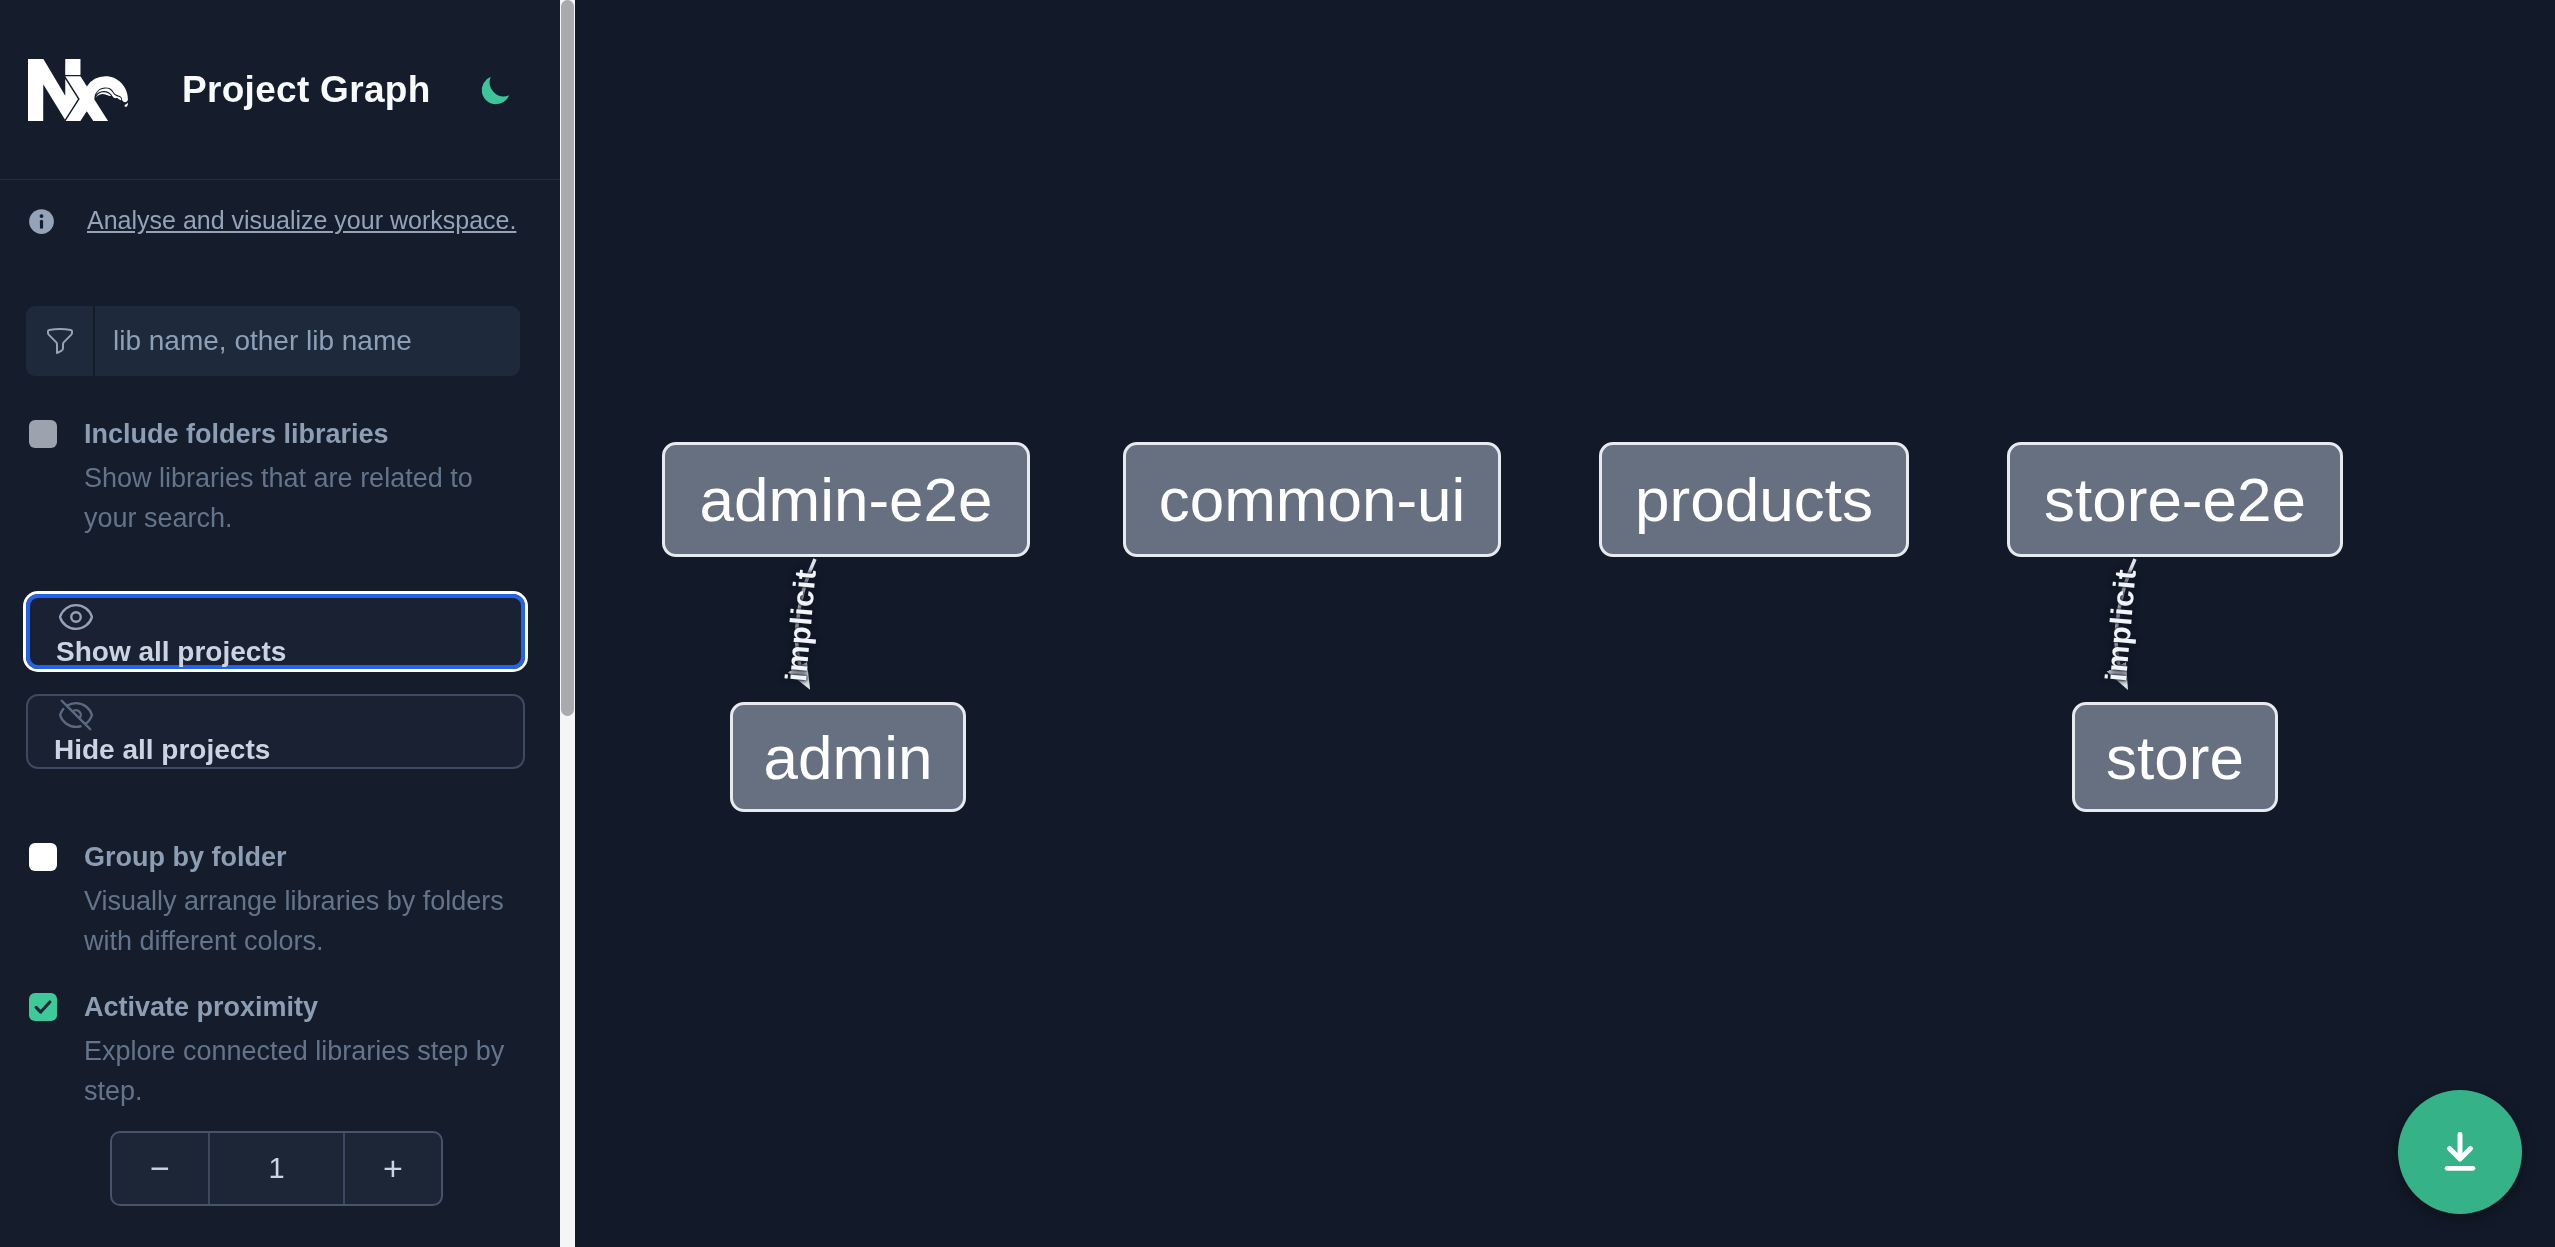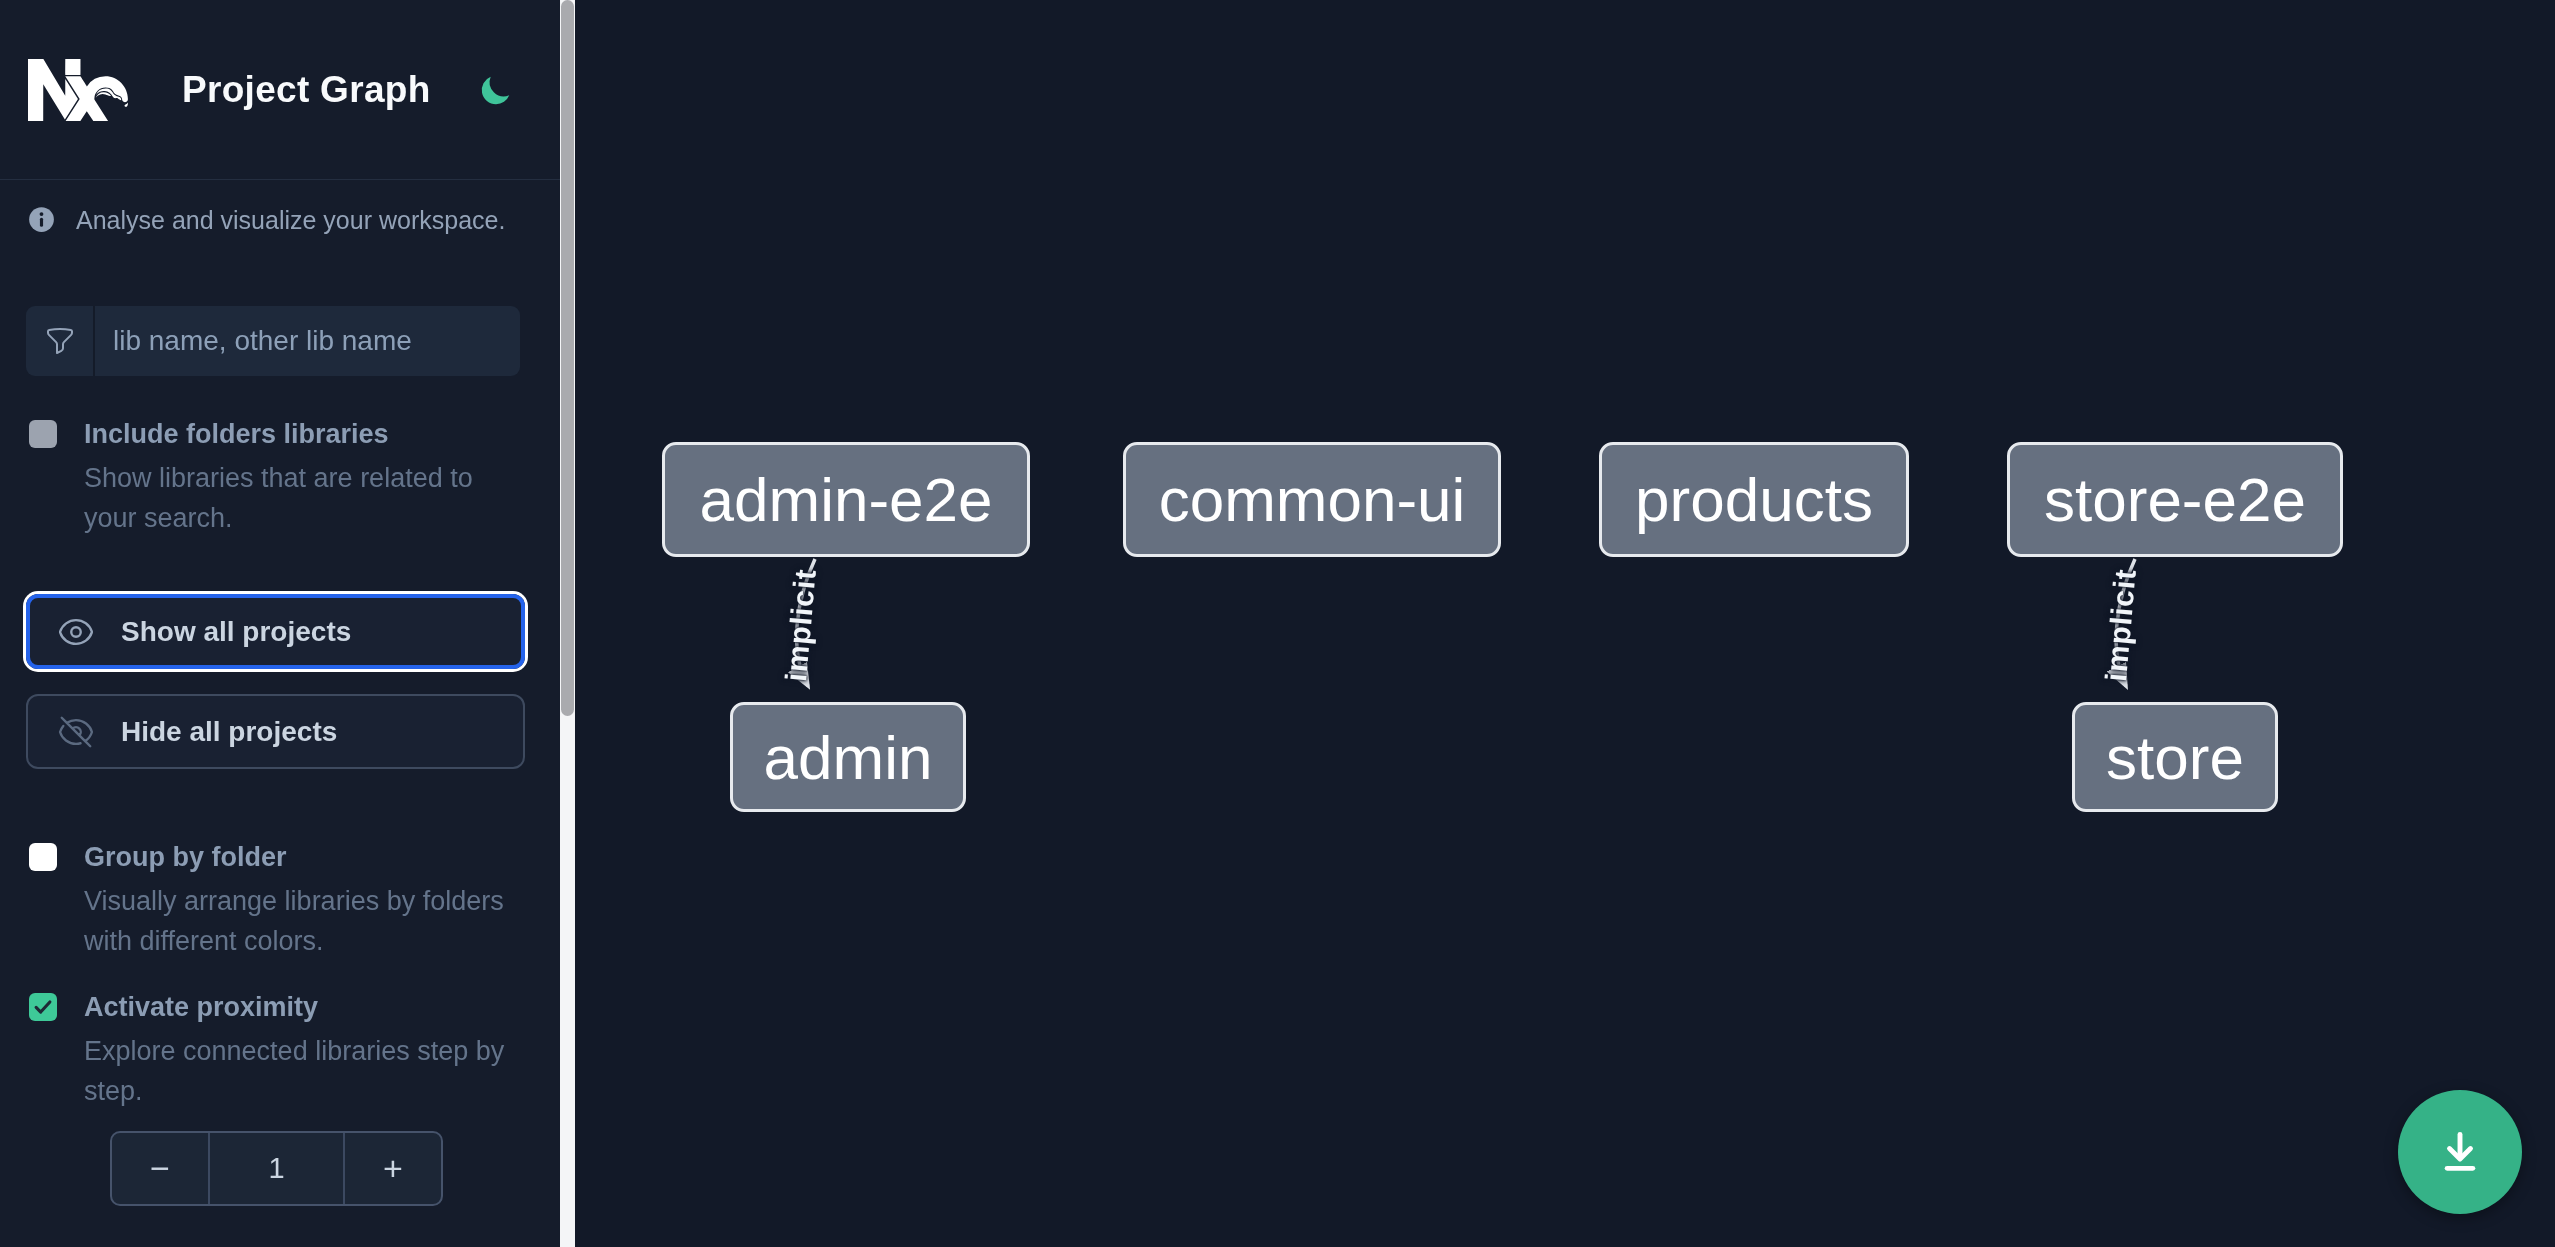--- a/index.html
+++ b/index.html
@@ -19,22 +19,22 @@
     height:180px; display:flex; align-items:center;
     padding-left:28px; border-bottom:1px solid #242e40; box-sizing:border-box;
   }
   .nx-logo { width:100px; height:100px; flex:0 0 auto; }
   .app-title {
     margin-left:54px; font-size:37px; font-weight:600; color:#f8fafc; letter-spacing:0.3px;
   }
   .theme-toggle { margin-left:46px; width:38px; height:38px; cursor:pointer; }
 
   .info-row {
-    margin:26px 28px 0 28px; display:flex; align-items:flex-start; gap:21px;
-    color:#94a3b8; font-size:25px; font-weight:500;
+    margin:26px 28px 0 28px; display:flex; align-items:flex-end; gap:32px;
+    color:#94a3b8; font-size:25px; font-weight:500;text-decoration:underline;
   }
   .info-icon { width:27px; height:27px; flex:0 0 auto; }
 
   .search-box {
     margin:71px 0 0 26px; width:494px; height:70px;
     background:#1e293b; border-radius:9px; display:flex; align-items:stretch; overflow:hidden;
   }
   .search-icon-box {
     width:67px; display:flex; align-items:center; justify-content:center;
     border-right:2px solid #141b29; flex:0 0 auto;
@@ -55,22 +55,22 @@
   .opt-proximity { margin-top:30px; }
   .cb { width:28px; height:28px; border-radius:6px; margin-top:2px; cursor:pointer; }
   .cb-disabled  { background:#9ca3af; }
   .cb-unchecked { background:#ffffff; }
   .cb-checked   { background:#3ec998; display:flex; align-items:center; justify-content:center; }
   .opt-label { font-size:27px; font-weight:700; color:#8c9db4; line-height:32px; cursor:pointer; }
   .opt-desc  { font-size:27px; font-weight:400; color:#64748b; line-height:40px; margin-top:8px; max-width:434px; }
 
   .btn {
     margin-left:26px; width:499px; height:75px; border-radius:12px;
-    display:flex; align-items:center; background:rgba(30,41,59,0.45);
-    box-sizing:border-box; cursor:pointer;
+    display:flex; background:rgba(30,41,59,0.45);
+    box-sizing:border-box; cursor:pointer;flex-direction:column;
   }
   .btn-primary {
     margin-top:56px; border:4px solid #2563eb; box-shadow:0 0 0 3px #ffffff;
   }
   .btn-secondary { margin-top:25px; border:2px solid #3e4a5f; }
   .btn-icon { margin-left:29px; width:38px; height:38px; flex:0 0 auto; }
   .btn-primary .btn-icon { margin-left:27px; }
   .btn-label { margin-left:26px; font-size:28px; font-weight:600; color:#cbd5e1; }
 
   .stepper {

